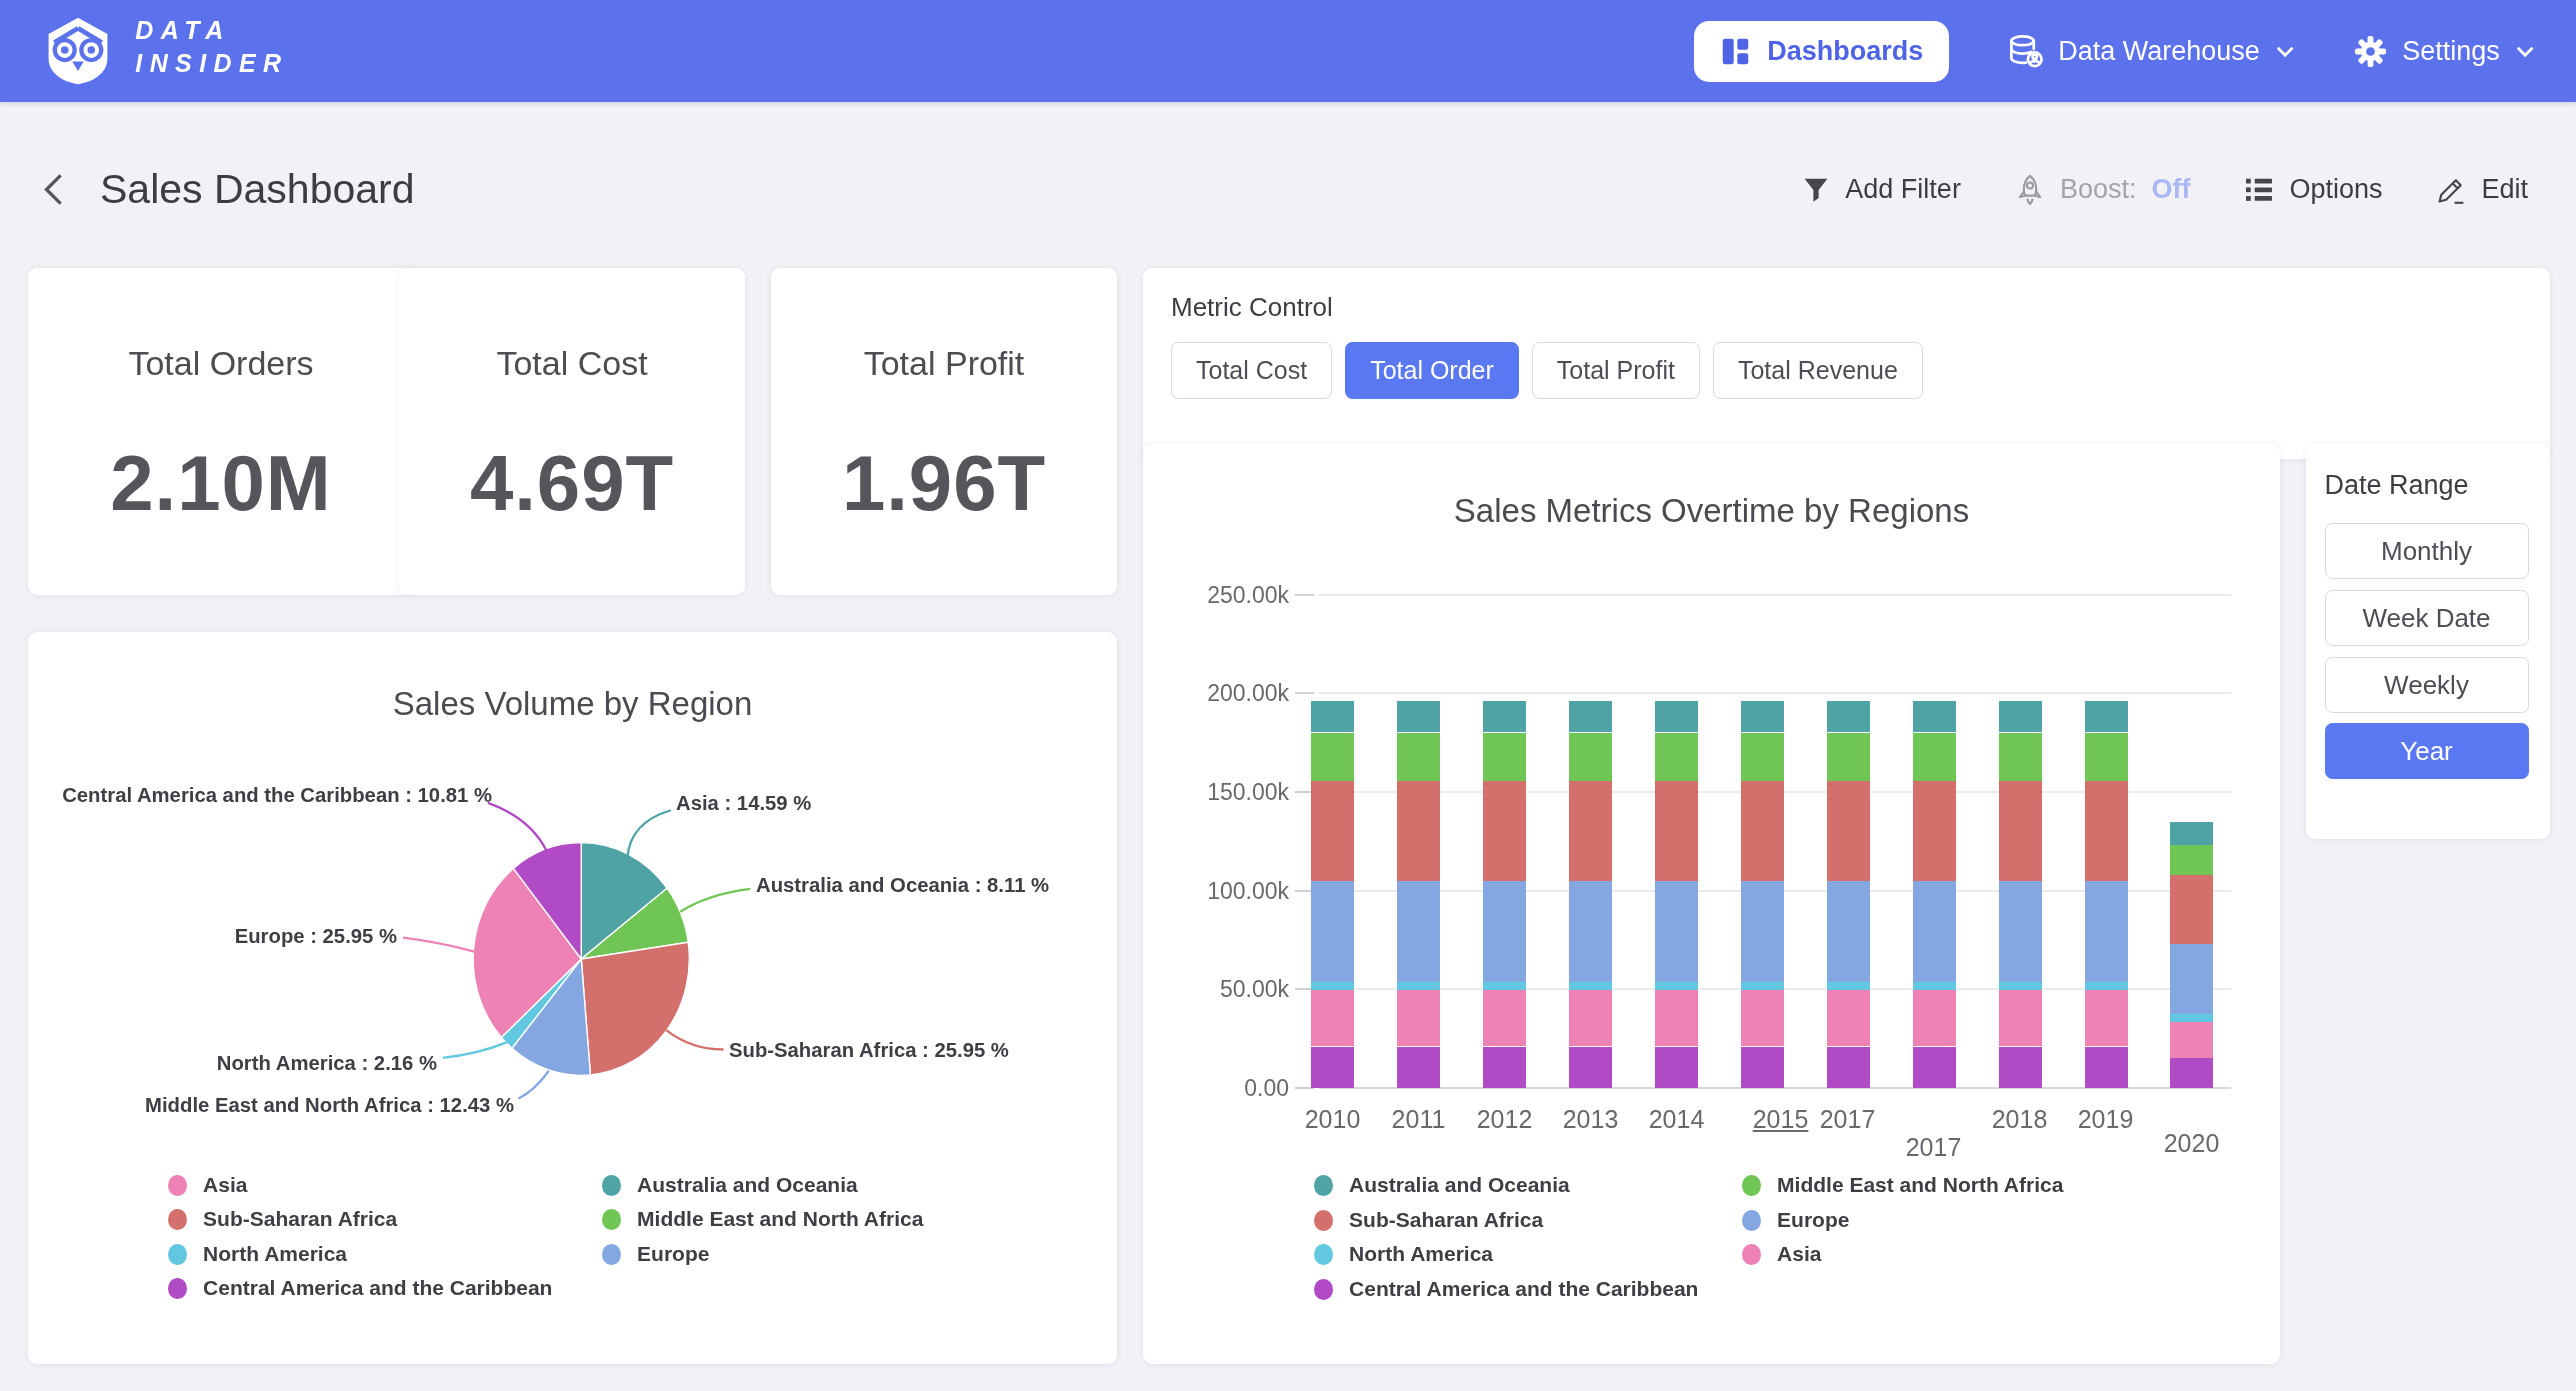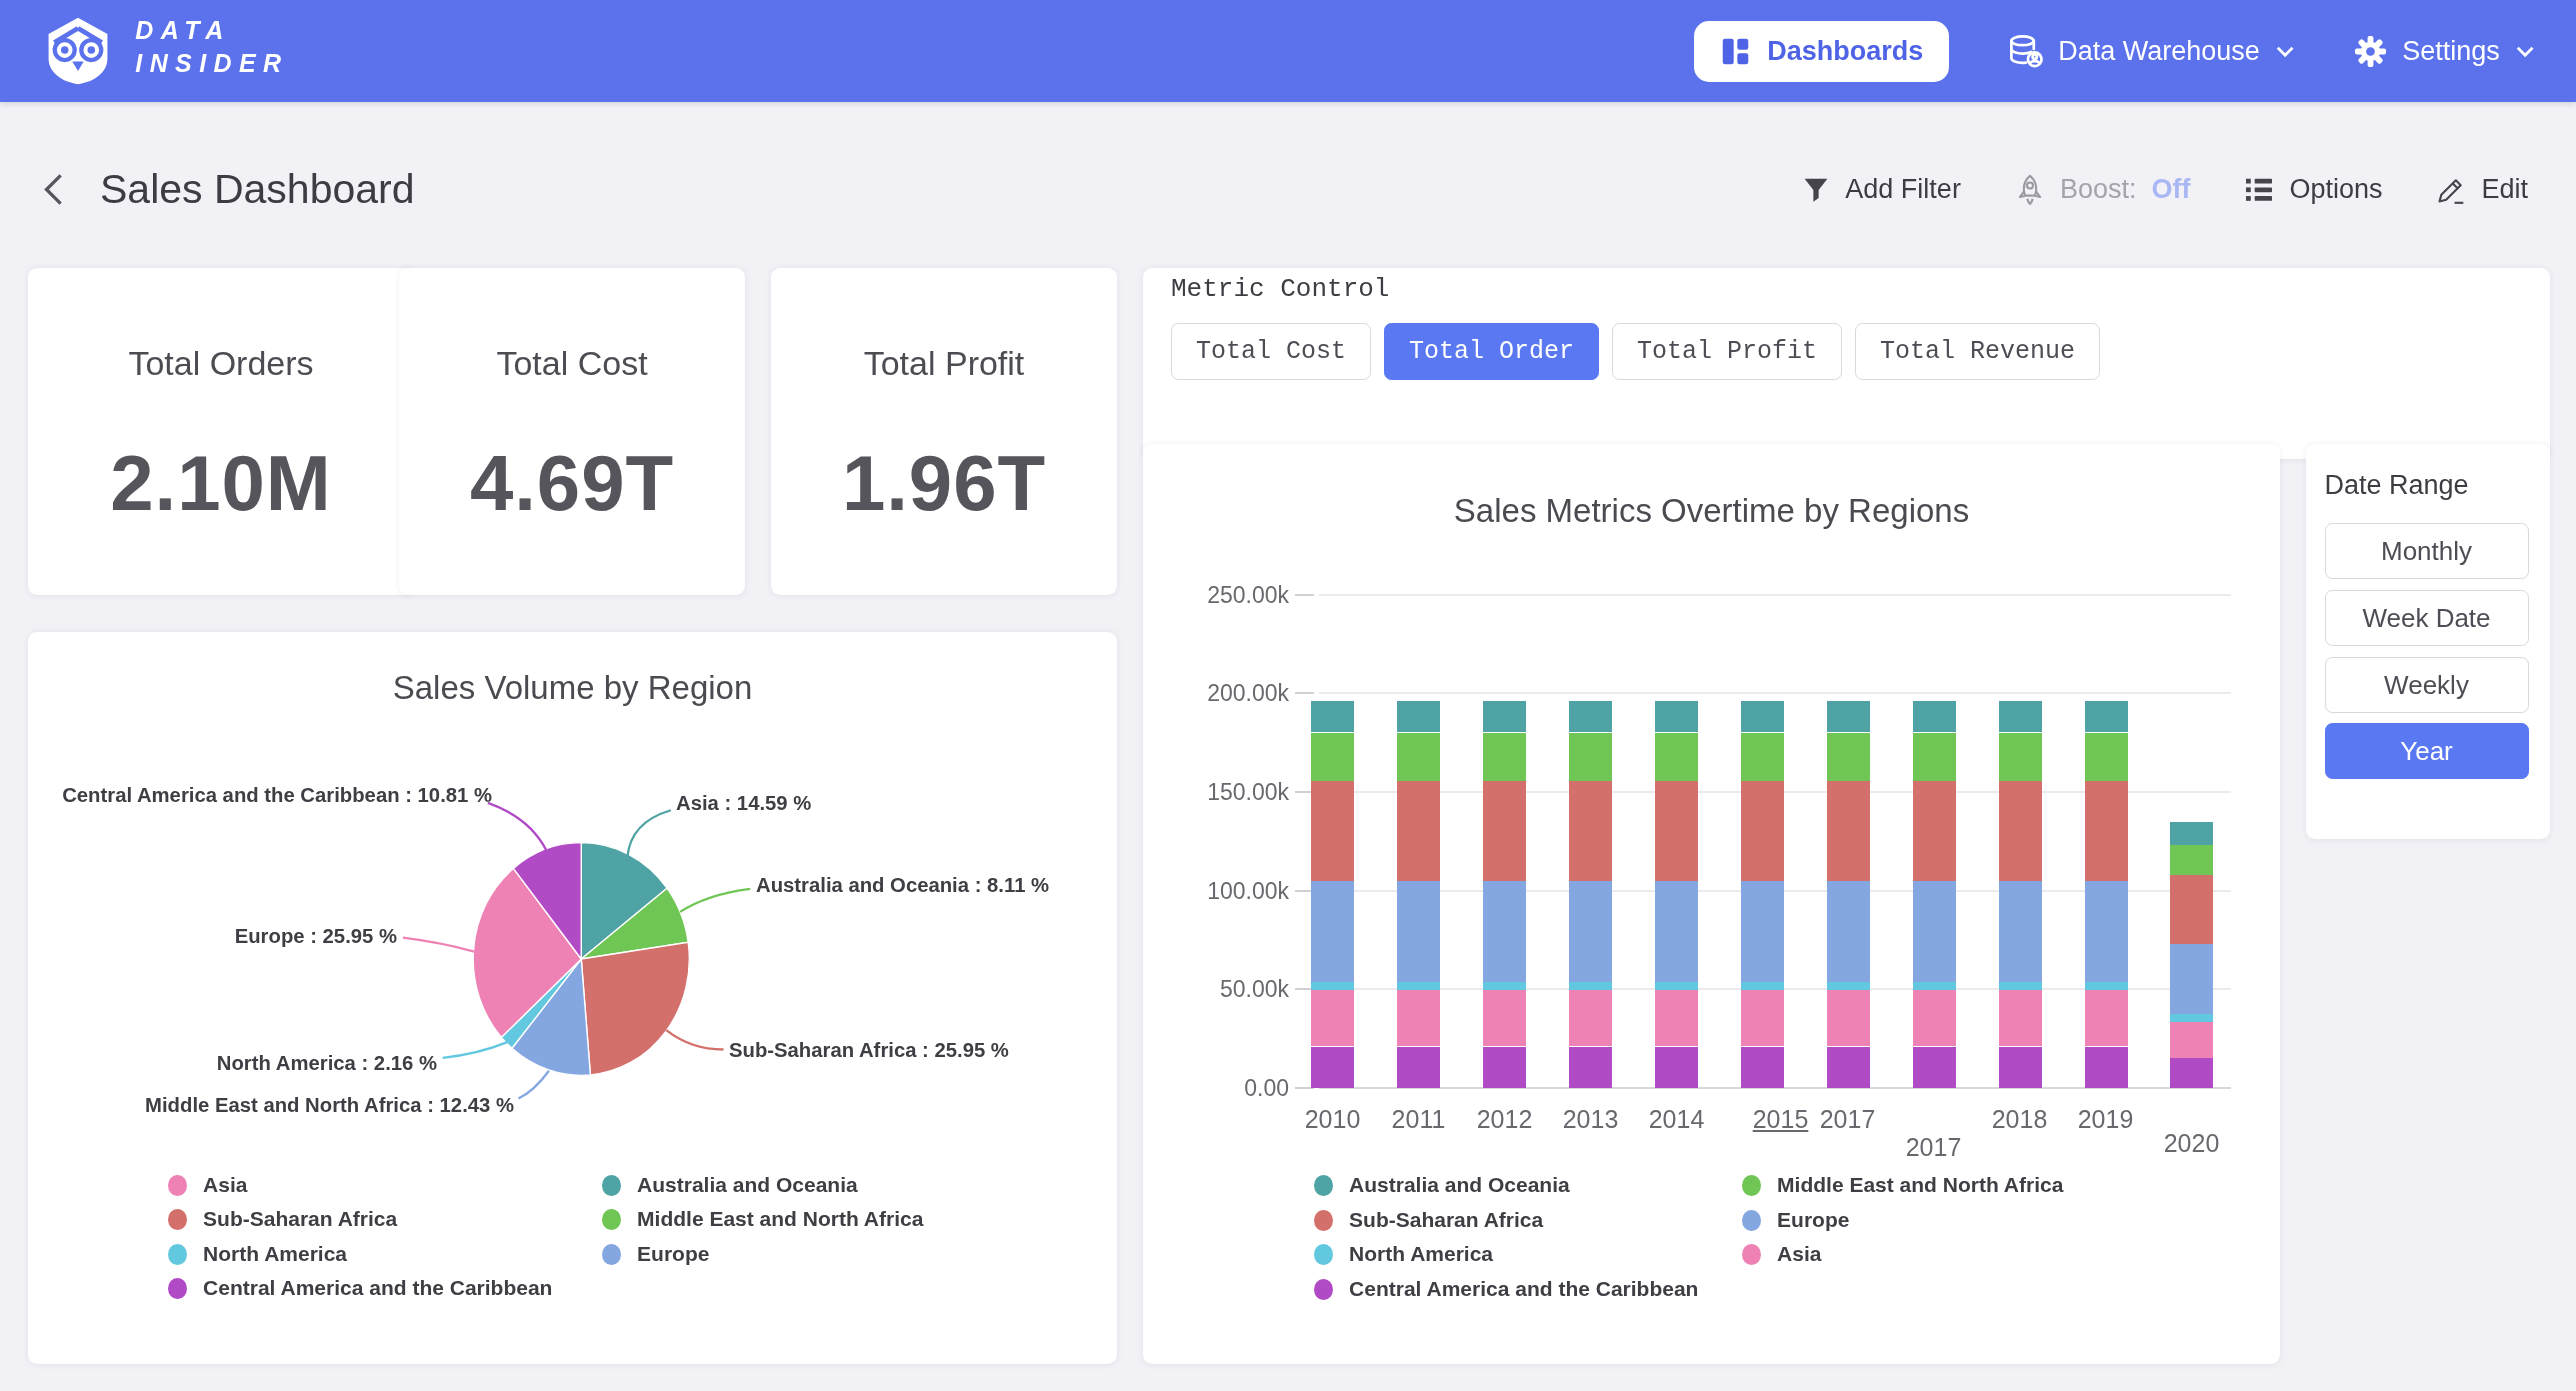--- a/index.html
+++ b/index.html
@@ -33,21 +33,21 @@
   .action.muted{ color:#a3a3ab; cursor:default; }
   .boost-state{ color:#a9b7f4; font-weight:bold; }
   
   .card{ position:absolute; background:#fff; border-radius:9.2px; box-shadow:0 0.9px 6.5px rgba(50,50,90,.08); }
   #kpi-0{ left:28px;  top:268px; width:386px; height:327px; }
   #kpi-1{ left:399px; top:268px; width:346px; height:327px; }
   #kpi-2{ left:771px; top:268px; width:346px; height:327px; }
   .kpi{ display:flex; flex-direction:column; align-items:center; padding-top:76px; }
   .kpi-label{ font-size:34px; color:#4c4c52; }
   .kpi-value{ font-size:78px; font-weight:bold; color:#55555b; margin-top:55px; letter-spacing:0.9px; }
-  #metric-card{ left:1143px; top:268px; width:1407px; height:191px; padding:6px 28px;font-family:Liberation Mono, monospace; }
+  #metric-card{ left:1143px; top:268px; width:1407px; height:191px; padding:24px 28px; }
   .section-title{ font-size:26px; color:#3d3d43; }
   .btn-row{ display:flex; gap:13px; margin-top:18.5px; }
   .opt-btn{
     height:57px; padding:0 24px; border:1.8px solid #d8d8dd; border-radius:7.4px; background:#fff;
     font-size:25px; color:#4d4d55; display:flex; align-items:center; justify-content:center; cursor:pointer;
     font-family:inherit;
   }
   .opt-btn.selected{ background:#5a78f2; border-color:#5a78f2; color:#fff; }
   #pie-card{ left:28px; top:632px; width:1089px; height:732px; }
   #bar-card{ left:1143px; top:444px; width:1137px; height:920px; }
@@ -232,21 +232,21 @@
   <div class="section-title">Metric Control</div>
   <div class="btn-row" id="metric-buttons">
       <button class="opt-btn">Total Cost</button>
       <button class="opt-btn selected">Total Order</button>
       <button class="opt-btn">Total Profit</button>
       <button class="opt-btn">Total Revenue</button>
     </div>
 </section>
 
 <section class="card" id="pie-card">
-  <h2 class="chart-title" style="font-weight:normal;margin:0;">Sales Volume by Region</h2>
+  <h2 class="chart-title" style="font-weight:normal;margin:16px;">Sales Volume by Region</h2>
   <svg id="pie-svg" class="abs-layer" viewBox="0 0 1179 792">
       <path d="M 599 354 L 599 228 A 117 126 0 0 1 691.8521673646726 277.33793887572864 Z" fill="#4fa3a5" stroke="#ffffff" stroke-width="1.5"></path>
       <path d="M 696 193 Q 652 206 649 244" fill="none" stroke="#4fa3a5" stroke-width="2.5"></path>
       <path d="M 599 354 L 691.8521673646726 277.33793887572864 A 117 126 0 0 1 714.7804058765101 335.8546413984162 Z" fill="#70c655" stroke="#ffffff" stroke-width="1.5"></path>
       <path d="M 782 278 Q 735 284 706 303" fill="none" stroke="#70c655" stroke-width="2.5"></path>
       <path d="M 599 354 L 714.7804058765101 335.8546413984162 A 117 126 0 0 1 608.9123946906226 479.5469903912186 Z" fill="#d4706b" stroke="#ffffff" stroke-width="1.5"></path>
       <path d="M 753 452 Q 718 452 691 431" fill="none" stroke="#d4706b" stroke-width="2.5"></path>
       <path d="M 599 354 L 608.9123946906226 479.5469903912186 A 117 126 0 0 1 523.9691936914525 450.67973446553293 Z" fill="#84a7e2" stroke="#ffffff" stroke-width="1.5"></path>
       <path d="M 531 505 Q 548 497 564 475" fill="none" stroke="#84a7e2" stroke-width="2.5"></path>
       <path d="M 599 354 L 523.9691936914525 450.67973446553293 A 117 126 0 0 1 512.5126543152702 438.8581151738954 Z" fill="#62c8df" stroke="#ffffff" stroke-width="1.5"></path>

